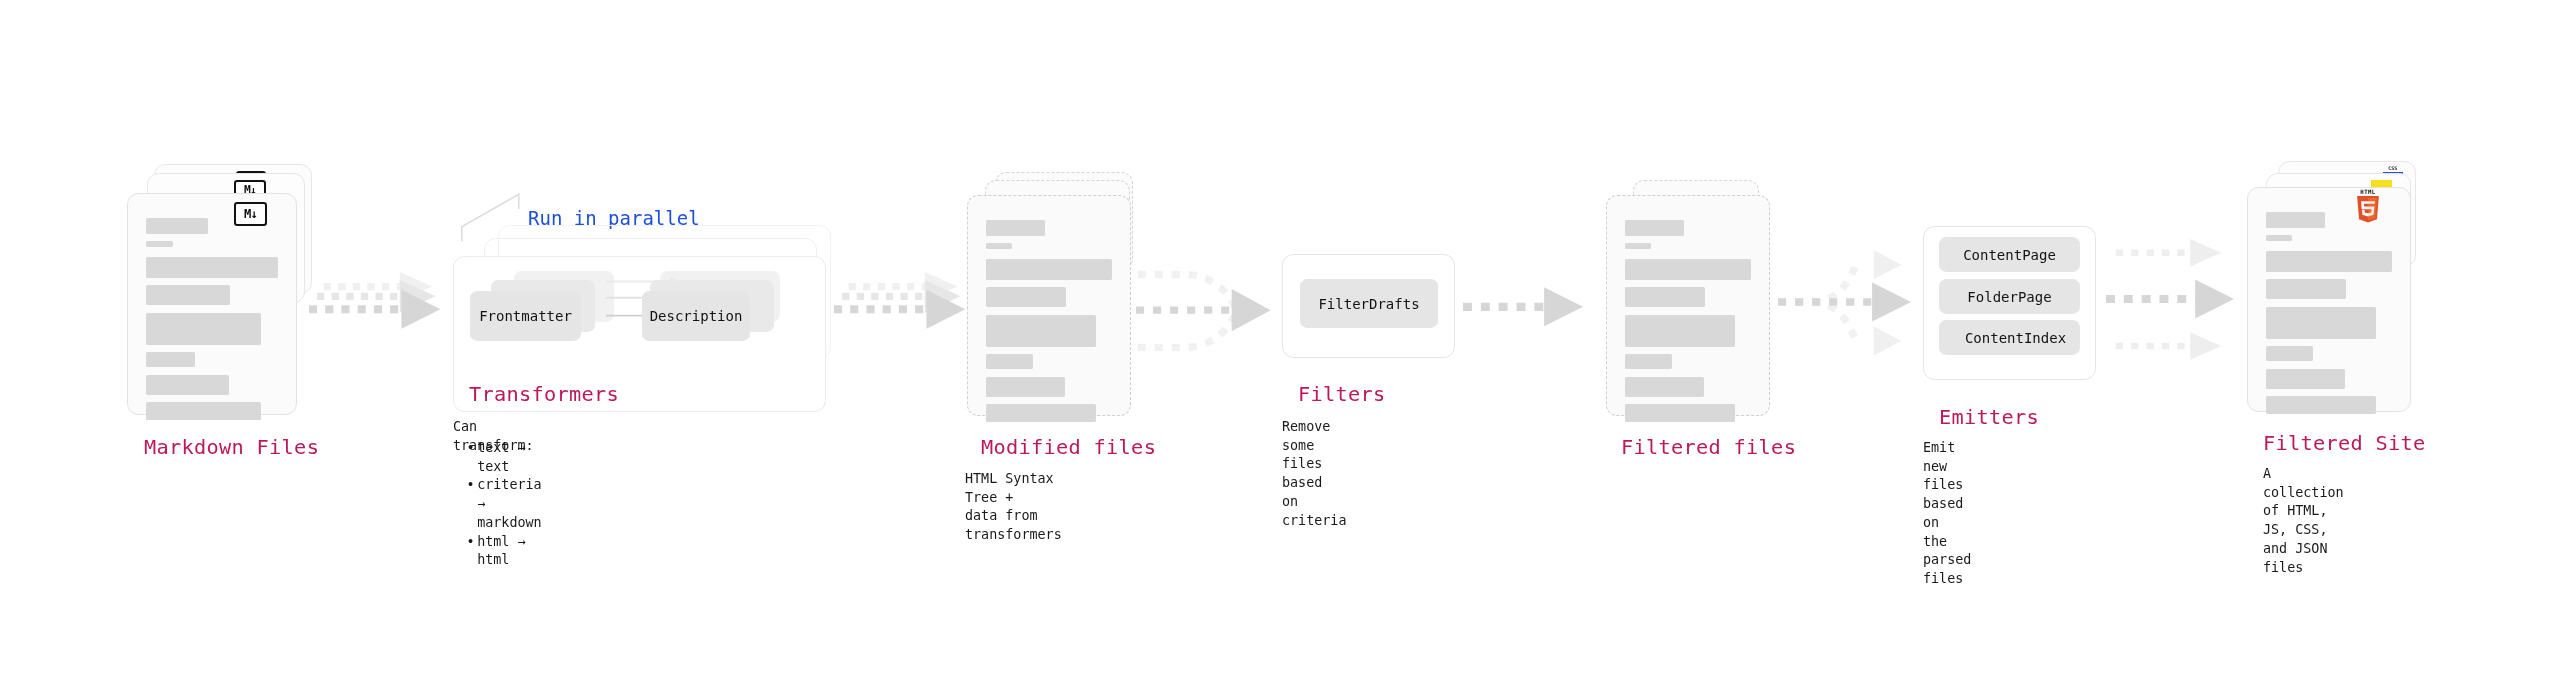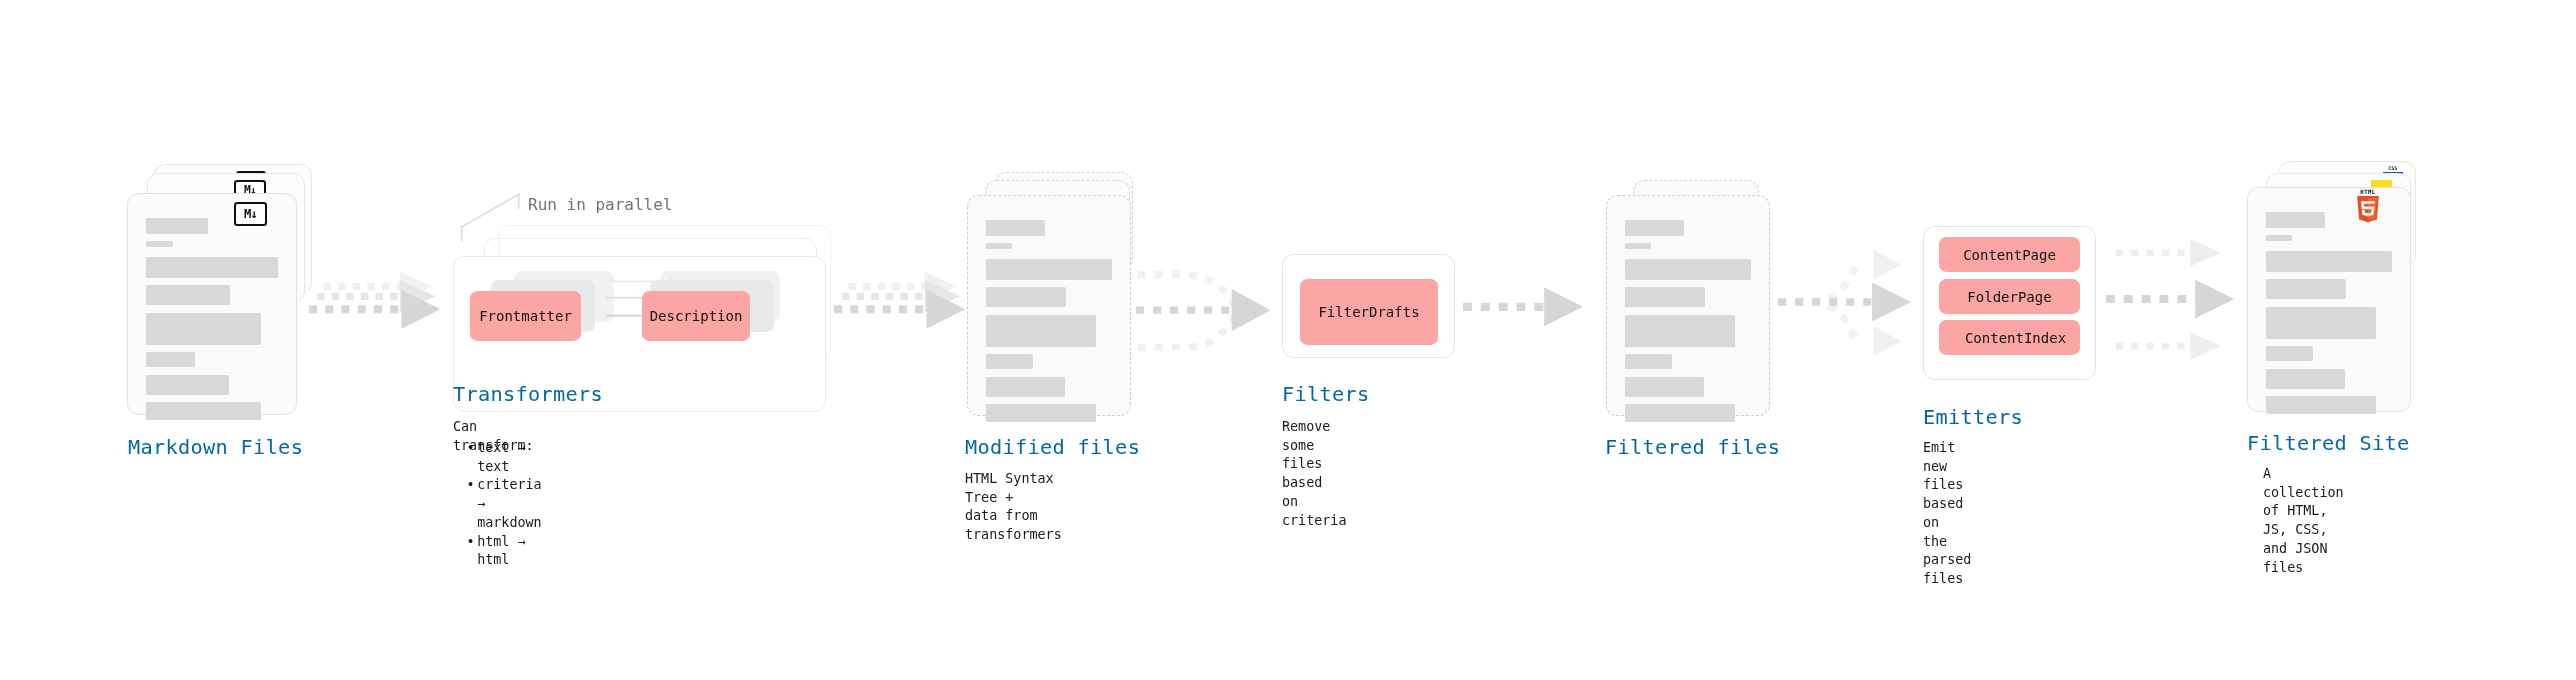--- a/index.html
+++ b/index.html
@@ -34,22 +34,23 @@
     position:absolute;background:#fdfdfd;border:1.3px solid #e6e6e6;
     border-radius:11.4px;box-sizing:border-box;
   }
   .stackcard.dashed{background:#fbfbfb;border:1.3px dashed #d6d6d6;}
 
   
   .caption{
     position:absolute;
     font-size:20.3px;
     letter-spacing:0.3px;
-    color:#0369a1;
+    color:#be185d;
     white-space:nowrap;
+    padding-left:16px;
   }
   .subcaption{
     position:absolute;
     font-size:13.4px;
     line-height:18.7px;
     color:#1a1a1a;
     white-space:pre-line;
   }
   .sublist{
     position:absolute;
@@ -64,33 +65,33 @@
   .procbox{
     position:absolute;
     background:#ffffff;
     border:1.3px solid #e4e4e4;
     border-radius:11.4px;
     box-sizing:border-box;
   }
   .procbox.ghost{background:transparent;border-color:#efefef;}
   .pill{
     position:absolute;
-    background:#fca5a5;
+    background:#e5e5e5;
     border-radius:7.3px;
     display:flex;align-items:center;justify-content:center;
     font-size:14px;color:#131313;
     box-sizing:border-box;
     white-space:nowrap;
   }
   .pill.ghost1{background:#e9e9e9;}
   .pill.ghost2{background:#f1f1f1;}
 
   
   .parallel-label{
-    position:absolute;font-size:16px;color:#737373;white-space:nowrap;
+    position:absolute;font-size:19px;color:#1d4ed8;white-space:nowrap;margin-top:12px;
   }
   svg{position:absolute;overflow:visible;}
   .mdicon{
     position:absolute;width:29px;height:19.5px;
     border:2.4px solid #111;border-radius:3.3px;
     display:flex;align-items:center;justify-content:center;
     font-size:12.2px;font-weight:bold;color:#111;
     letter-spacing:-0.8px;background:#fff;line-height:1;
   }
   .cssicon{position:absolute;font-size:4.9px;font-weight:bold;color:#111;text-align:center;line-height:4.9px;}
@@ -225,21 +226,21 @@
     <g fill="none" stroke-width="9" stroke-dasharray="10 11">
       <path d="M2 20 L58 20 Q104 20 124 64" stroke="#f1f1f1"></path>
       <path d="M2 110 L58 110 Q104 110 124 66" stroke="#f1f1f1"></path>
       <line x1="0" y1="64" x2="126" y2="64" stroke="#d6d6d6"></line>
     </g>
     <polygon points="118,38 166,64 118,90" fill="#d6d6d6"></polygon>
   </svg>
 
   <div class="node">
     <div class="procbox" style="left:1282px;top:254px;width:173px;height:104px;"></div>
-    <div class="pill" style="left:1300px;top:279px;width:138px;height:66px;">FilterDrafts</div>
+    <div class="pill" style="left:1300px;top:279px;width:138px;height:49px;">FilterDrafts</div>
     <div class="caption" style="left:1282px;top:382px;text-align:center;">Filters</div>
     <div class="subcaption" style="left:1282px;top:418px;">Remove some files based
 on criteria</div>
   </div>
 
   <svg style="left:1463px;top:280px;width:146px;height:65px;" viewBox="0 0 180 80">
     <g stroke="#d6d6d6" stroke-width="10" stroke-dasharray="11 11" fill="#d6d6d6">
       <line x1="0" y1="33" x2="108" y2="33"></line>
       <polygon points="100,9 148,33 100,57" stroke="none"></polygon>
     </g>

